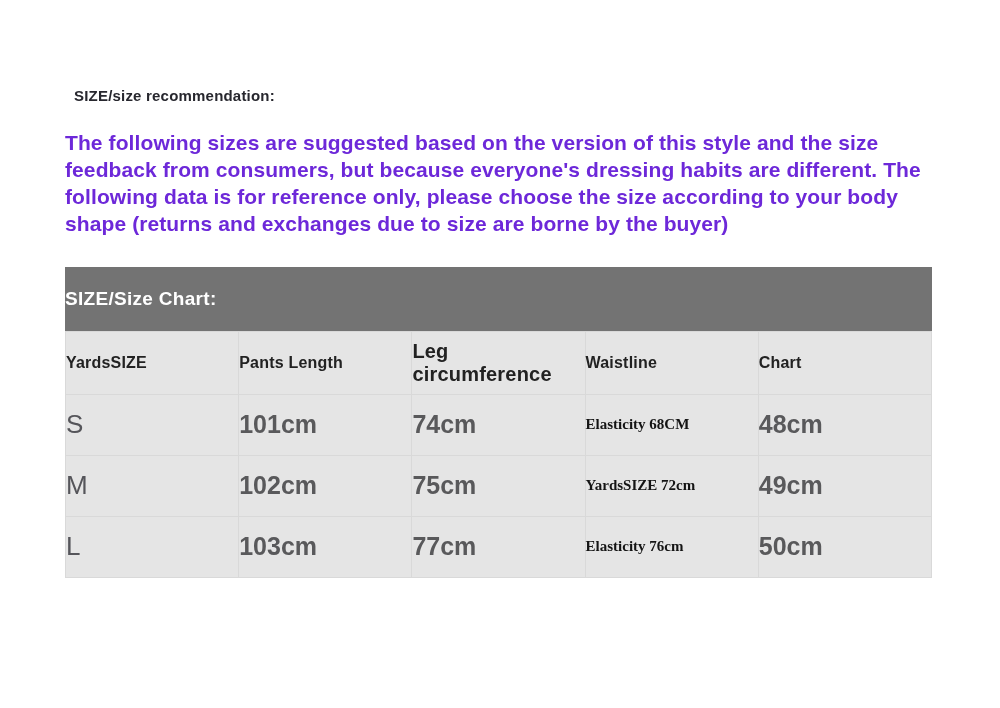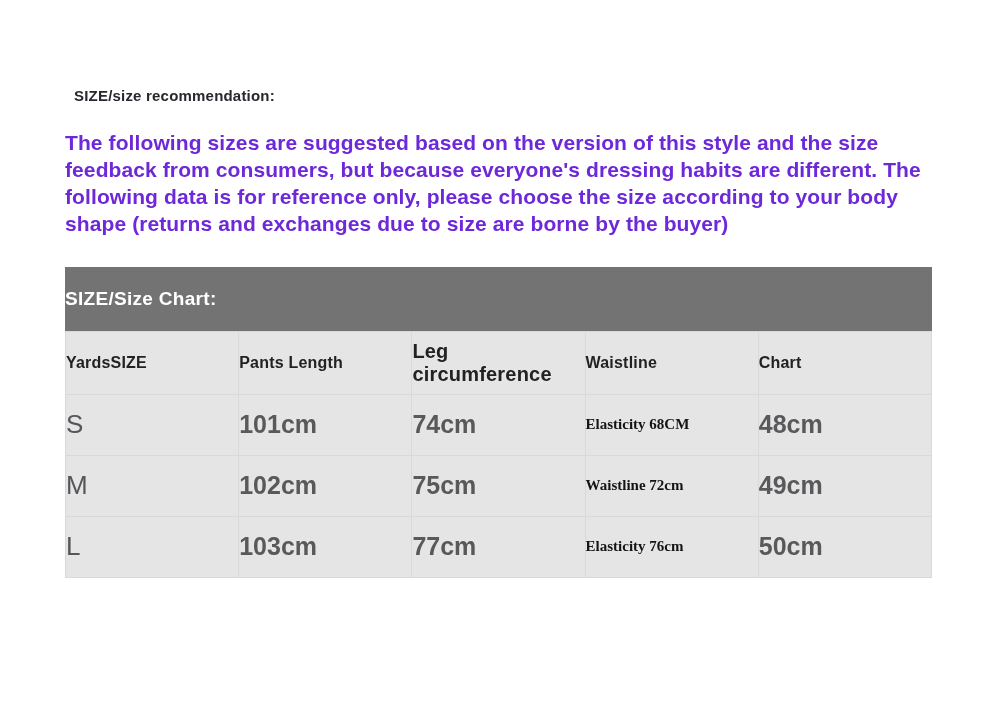--- a/index.html
+++ b/index.html
@@ -120,21 +120,21 @@
           <td class="cell-size">S</td>
           <td class="cell-val">101cm</td>
           <td class="cell-val">74cm</td>
           <td class="cell-elastic">Elasticity 68CM</td>
           <td class="cell-val">48cm</td>
         </tr>
         <tr>
           <td class="cell-size">M</td>
           <td class="cell-val">102cm</td>
           <td class="cell-val">75cm</td>
-          <td class="cell-elastic">Waistline 72cm</td>
+          <td class="cell-elastic">YardsSIZE 72cm</td>
           <td class="cell-val">49cm</td>
         </tr>
         <tr>
           <td class="cell-size">L</td>
           <td class="cell-val">103cm</td>
           <td class="cell-val">77cm</td>
           <td class="cell-elastic">Elasticity 76cm</td>
           <td class="cell-val">50cm</td>
         </tr>
       </tbody>

